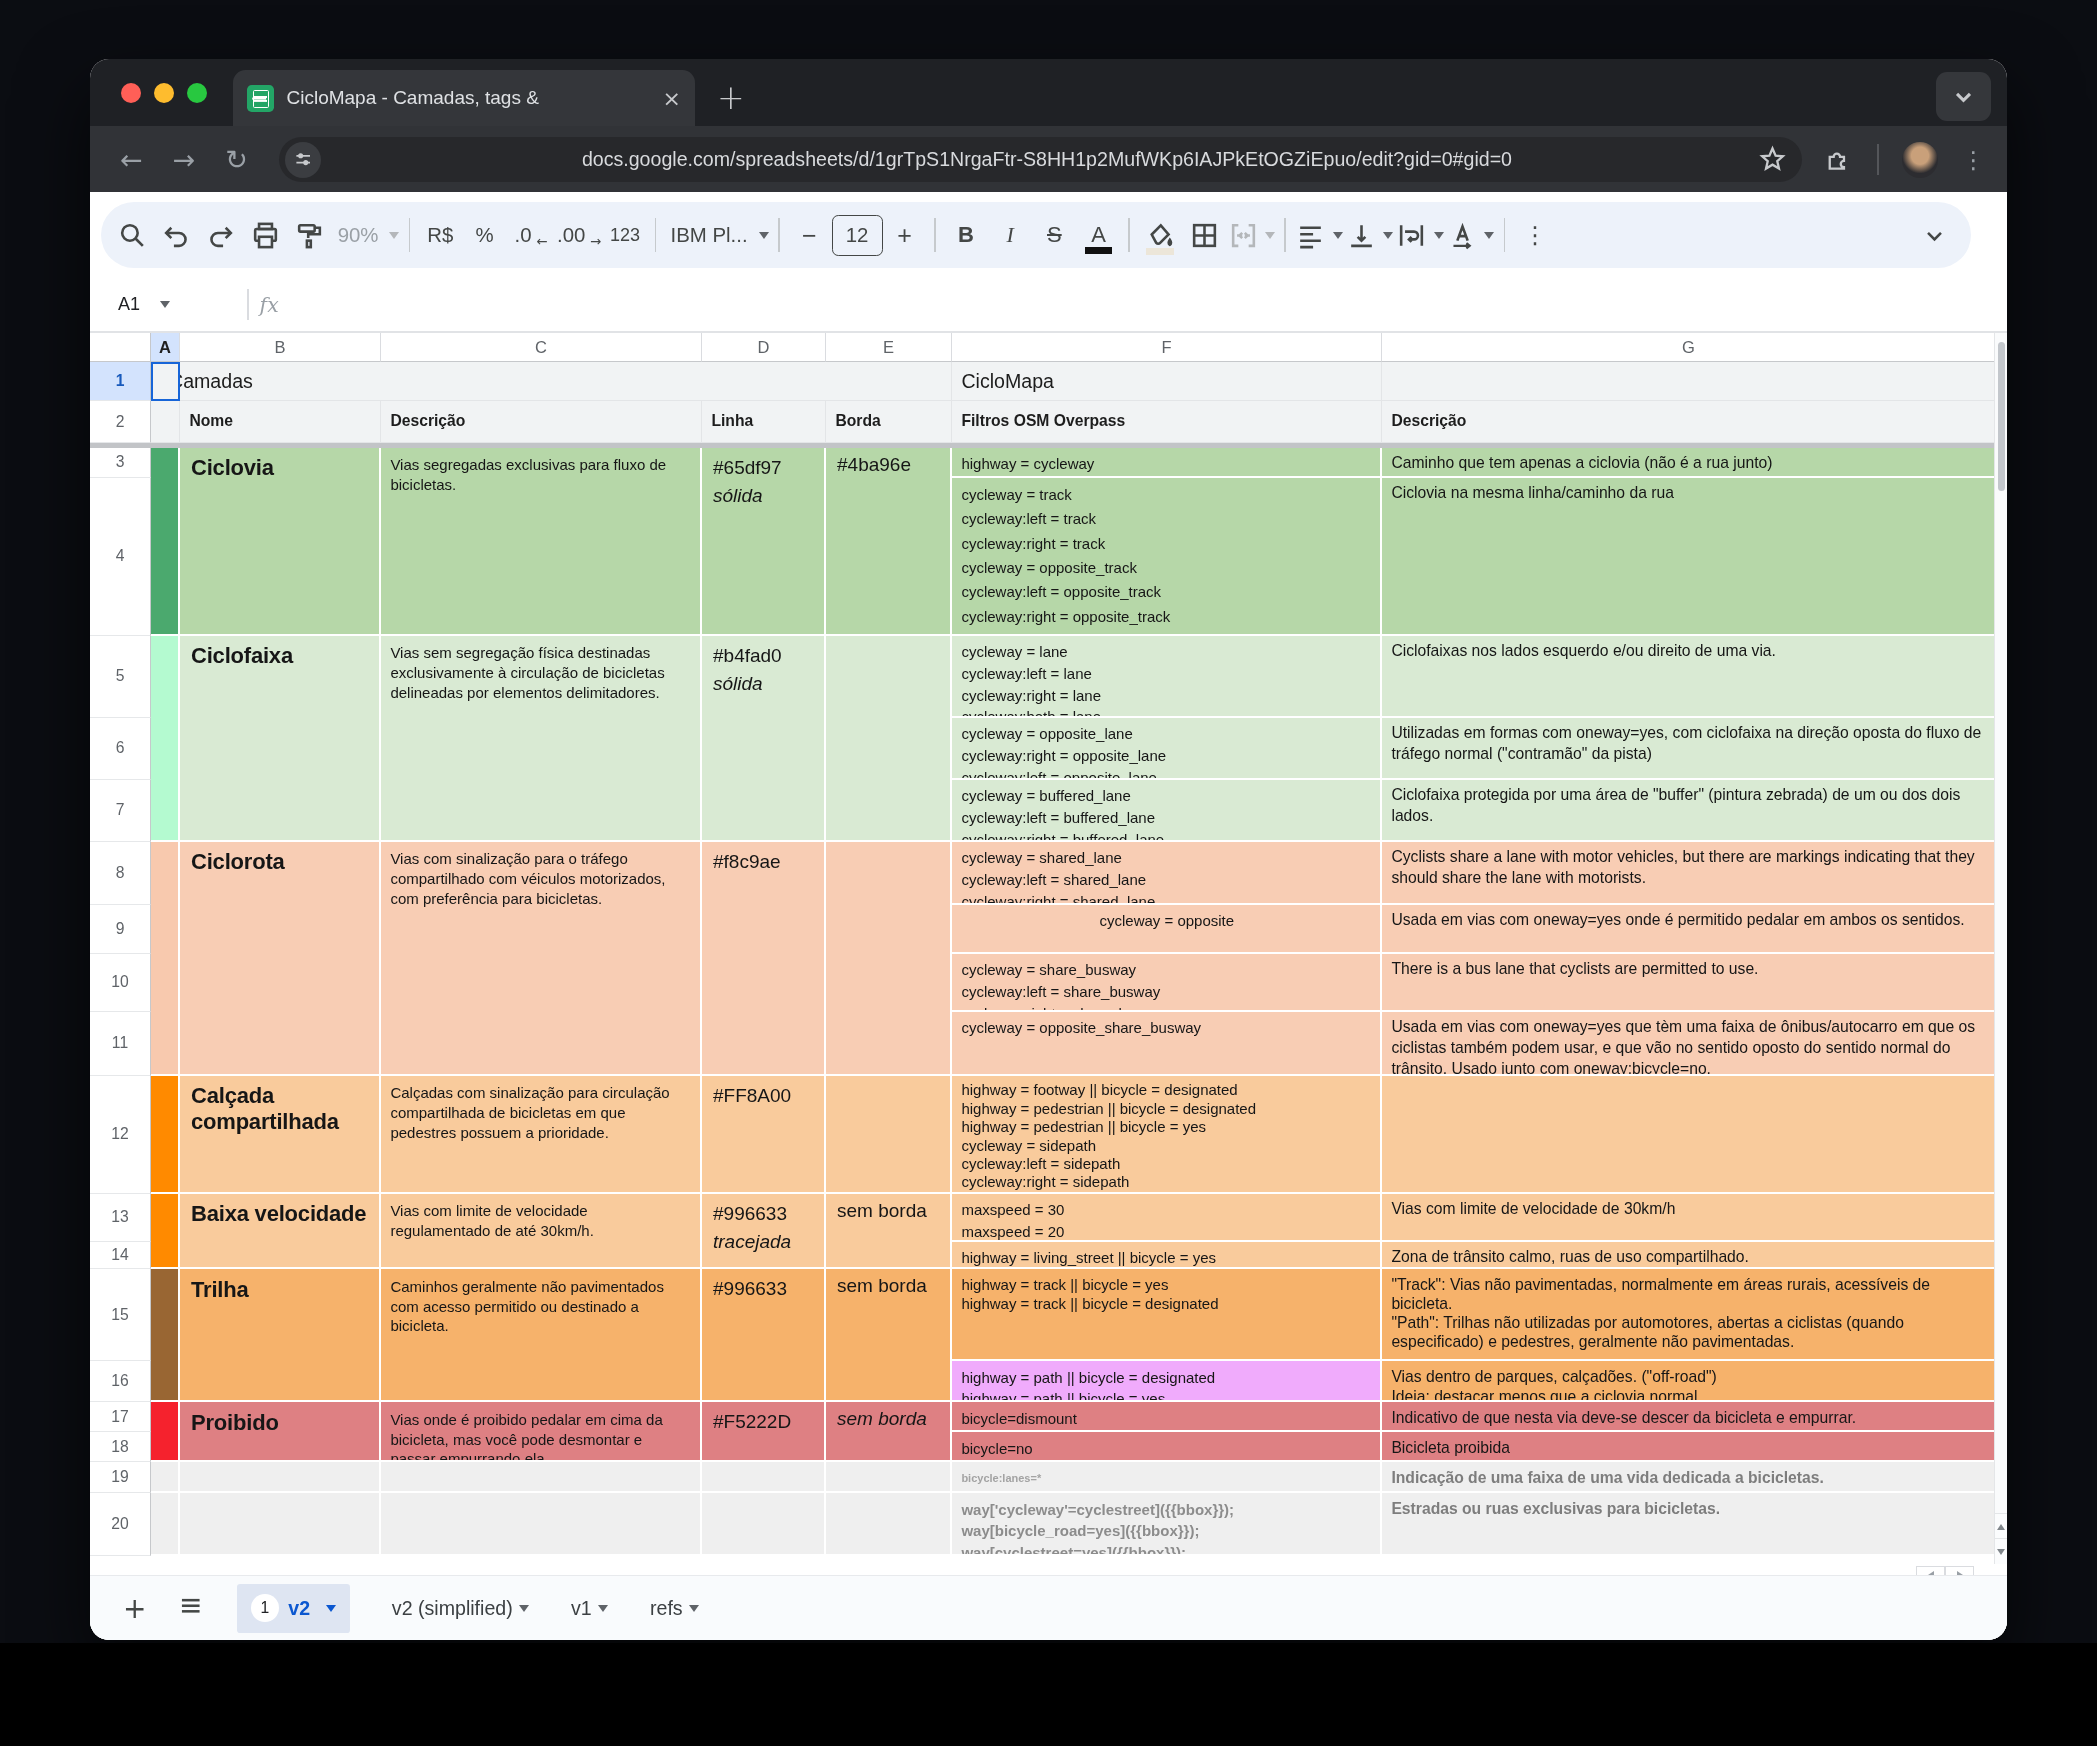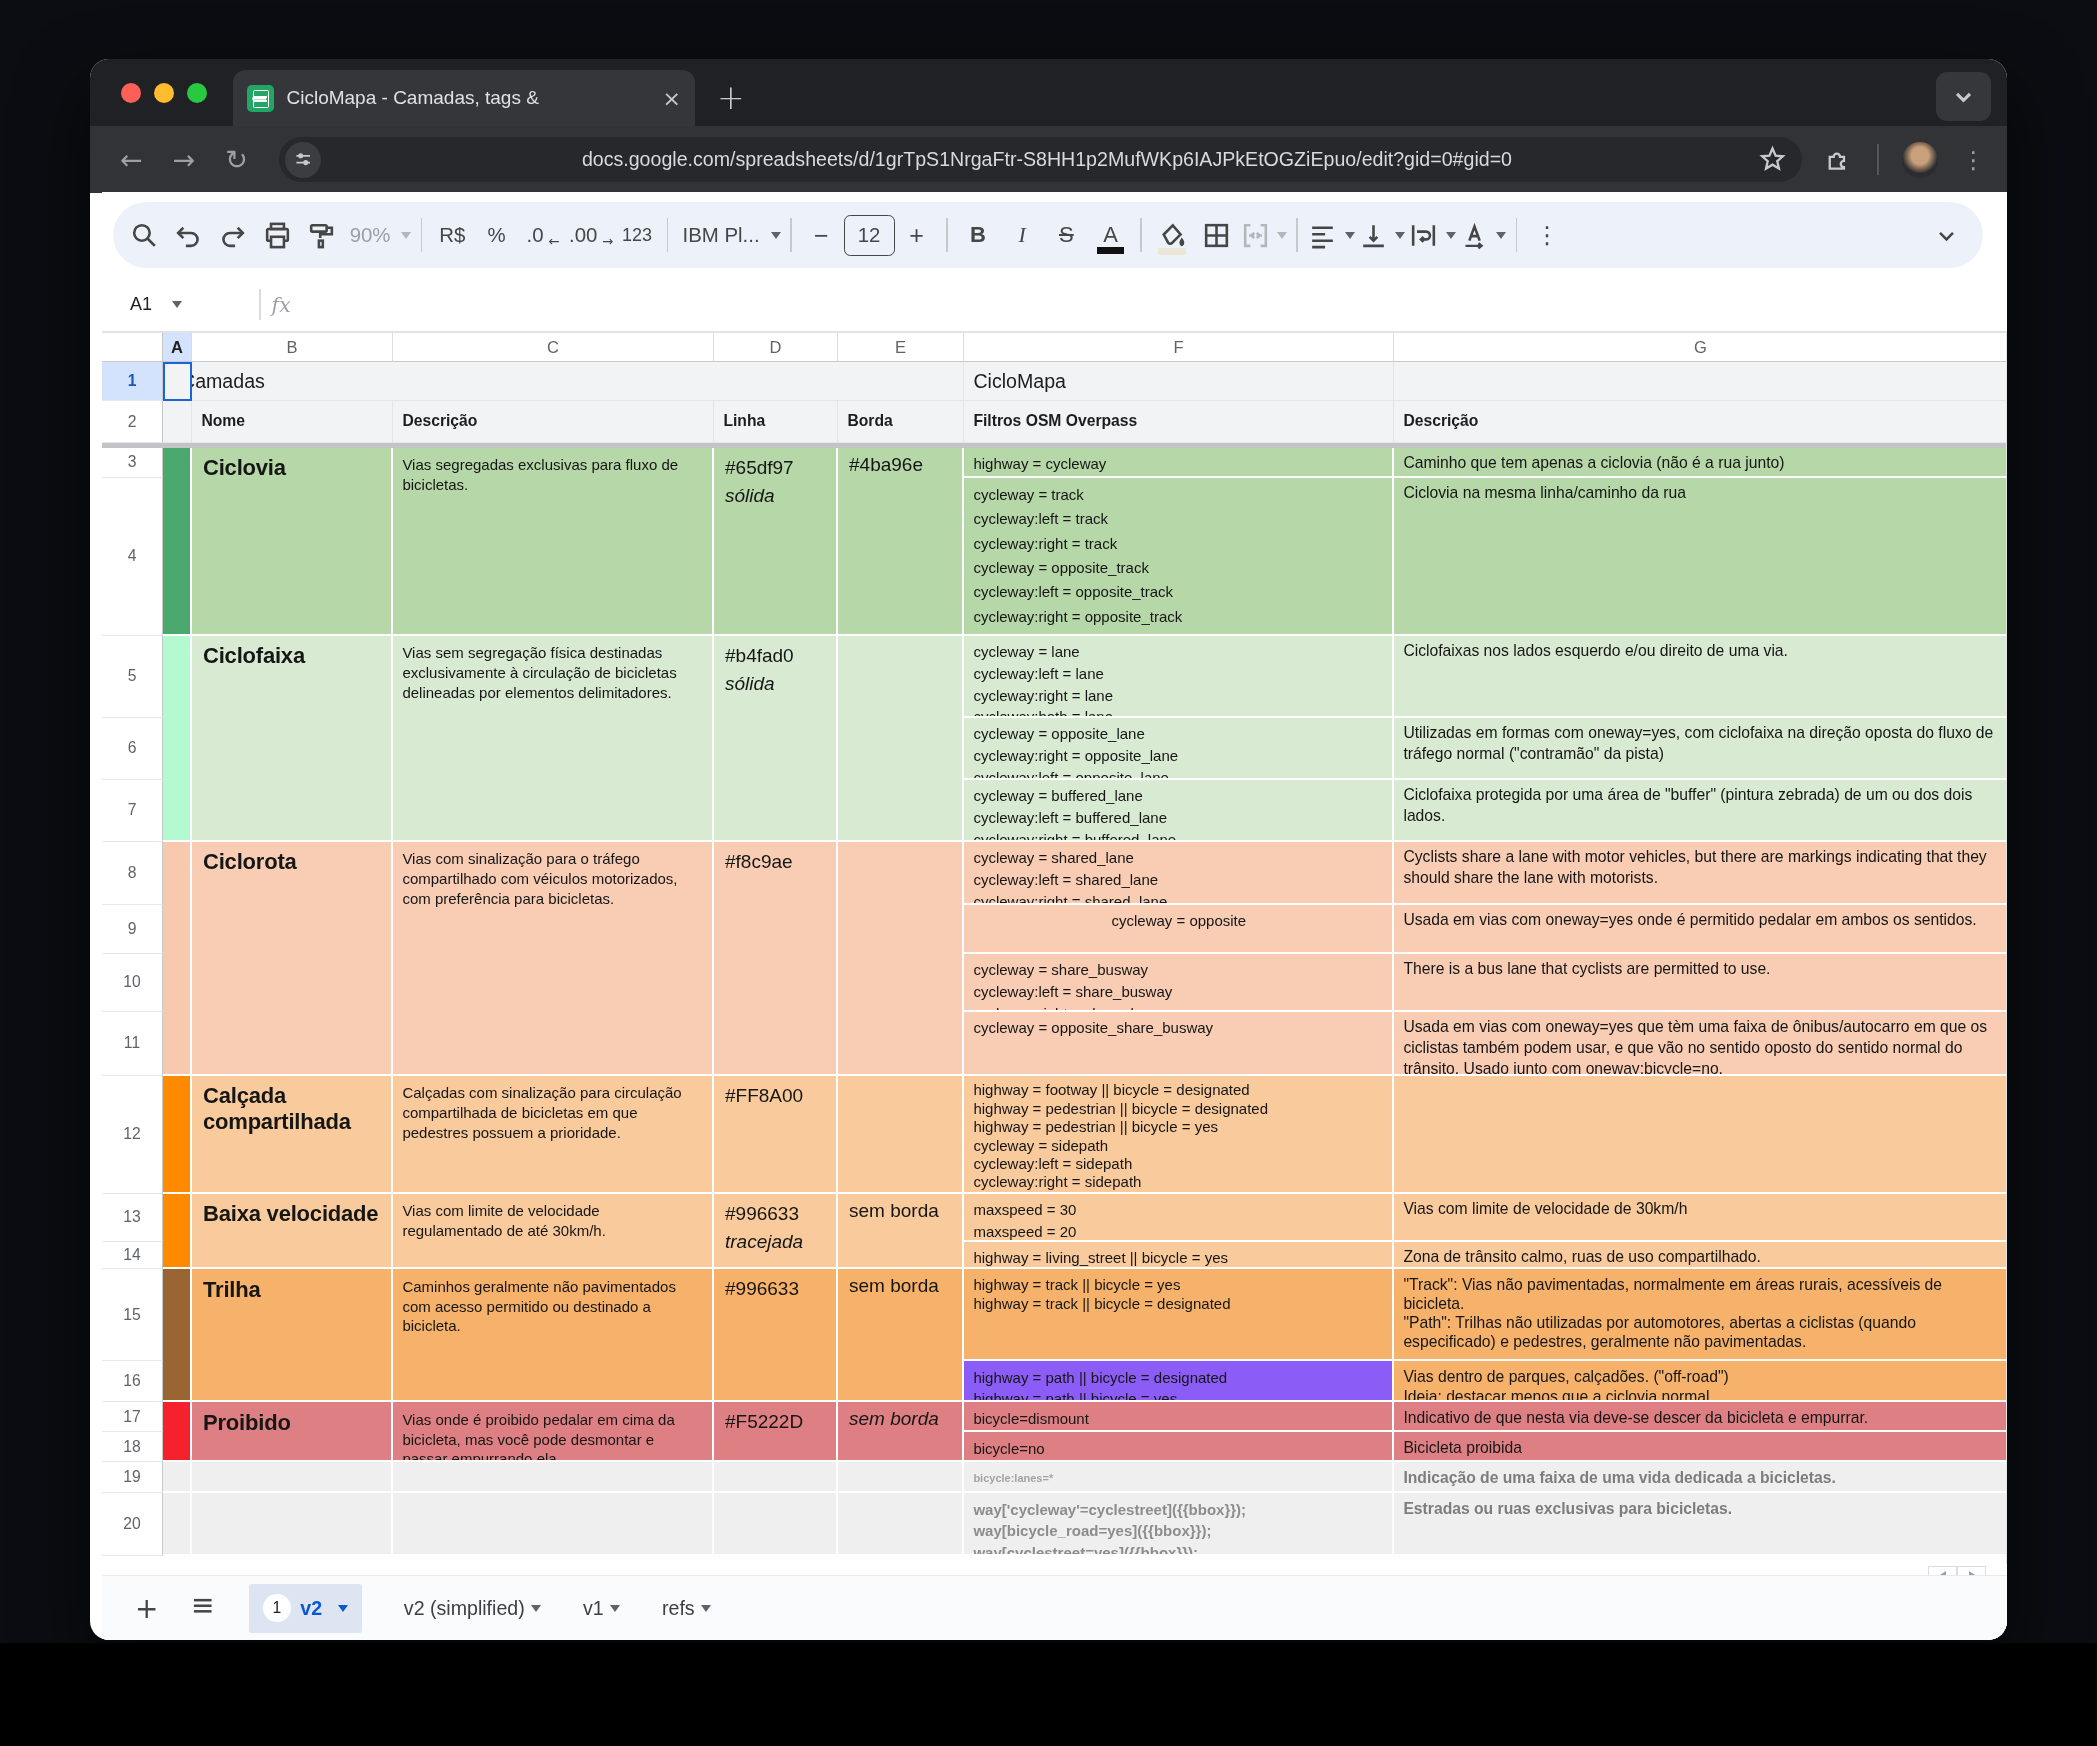--- a/index.html
+++ b/index.html
@@ -31,21 +31,21 @@
   #omnibox{margin-left:31px;width:1528px;height:45px;background:#27282b;border-radius:23px;
     display:flex;align-items:center;text-align:center;}
   #siteinfo{width:36px;height:36px;border-radius:50%;background:#3b3d41;margin-left:6.3px;display:flex;
     align-items:center;justify-content:center;}
   #url-text{color:#d8dadd;font-size:19.6px;margin-left:15.7px;flex:1;white-space:nowrap;overflow:hidden;}
   #urlbar .right{display:flex;align-items:center;margin-left:20.4px;gap:23.5px;}
   .vdiv-dark{width:1.6px;height:31px;background:#54565a;}
   #avatar{width:36px;height:36px;border-radius:50%;
     background:radial-gradient(circle at 50% 38%, #c9a07a 0 30%, #2c2c30 62%),linear-gradient(#7e9ab5,#54585e);}
   
-  #app{position:absolute;left:12px;top:133px;width:100%;height:1448px;background:#fff;}
+  #app{position:absolute;left:0;top:133px;width:100%;height:1448px;background:#fff;}
   #toolbar{position:absolute;left:11px;top:10.2px;width:1870px;height:66px;background:#edf2fa;border-radius:33px;
     display:flex;align-items:center;color:#444746;}
   .tb{display:flex;align-items:center;justify-content:center;height:44px;min-width:41px;border-radius:6.3px;
     margin:0 1.6px;flex:none;}
   .tb svg{stroke:#444746;fill:none;stroke-width:2;}
   .tb-txt{font-size:20.4px;color:#444746;padding:0 4.7px;}
   .tb-div{width:1.6px;height:34px;background:#c6cacd;margin:0 7.8px;flex:none;}
   .caret{width:0;height:0;border-left:5.5px solid transparent;border-right:5.5px solid transparent;
     border-top:7px solid #5f6368;margin-left:6.3px;}
   .caret.dis{border-top-color:#b4b7ba;}
@@ -513,21 +513,21 @@
         </div>
         <div class="cell g borda" style="grid-area: 17 / 6 / span 2 / span 1; background: rgb(246, 178, 107);">sem borda</div>
         <div class="cell g filters" style="grid-area: 17 / 7 / span 1 / span 1; background: rgb(246, 178, 107); line-height: 1.3;">
           <div>highway = track || bicycle = yes</div>
           <div>highway = track || bicycle = designated</div>
         </div>
         <div class="cell g gdesc" style="grid-area: 17 / 8 / span 1 / span 1; background: rgb(246, 178, 107); line-height: 1.22;">
           <div>"Track": Vias não pavimentadas, normalmente em áreas rurais, acessíveis de bicicleta.</div>
           <div>"Path": Trilhas não utilizadas por automotores, abertas a ciclistas (quando especificado) e pedestres, geralmente não pavimentadas.</div>
         </div>
-        <div class="cell g filters" style="grid-area: 18 / 7 / span 1 / span 1; background: #8b5cf6;">
+        <div class="cell g filters" style="grid-area: 18 / 7 / span 1 / span 1; background: #f0abfc;">
           <div>highway = path || bicycle = designated</div>
           <div>highway = path || bicycle = yes</div>
         </div>
         <div class="cell g gdesc" style="grid-area: 18 / 8 / span 1 / span 1; background: rgb(246, 178, 107);">
           <div>Vias dentro de parques, calçadões. ("off-road")</div>
           <div>Ideia: destacar menos que a ciclovia normal</div>
         </div>
         <div class="cell g" style="grid-area: 19 / 2 / span 2 / span 1; background: rgb(245, 34, 45);"></div>
         <div class="cell g nome" style="grid-area: 19 / 3 / span 2 / span 1; background: rgb(222, 128, 131);">Proibido</div>
         <div class="cell g cdesc" style="grid-area: 19 / 4 / span 2 / span 1; background: rgb(222, 128, 131);">Vias onde é proibido pedalar em cima da bicicleta, mas você pode desmontar e passar empurrando ela.</div>

